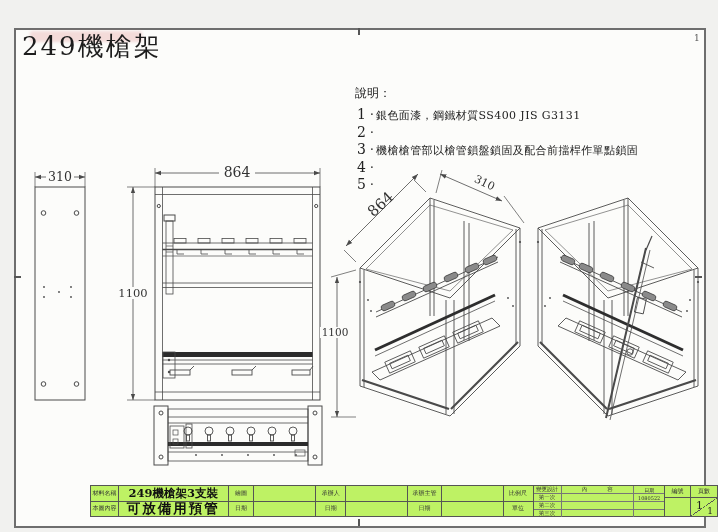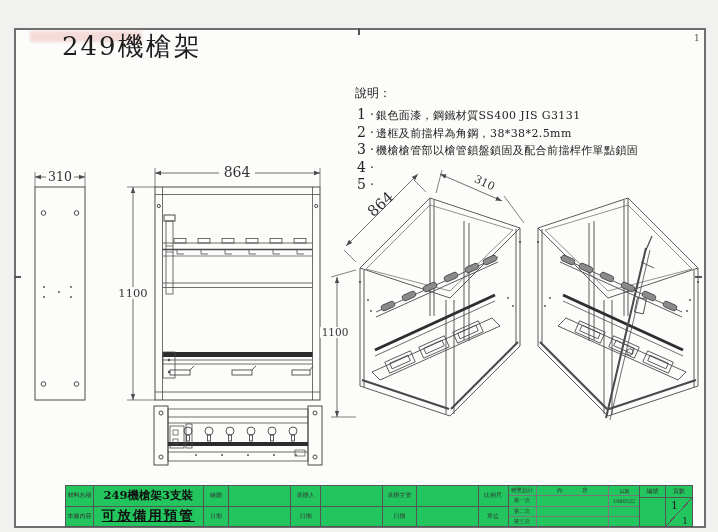--- a/index.html
+++ b/index.html
@@ -3,38 +3,38 @@
 <meta charset="utf-8">
 <style>
   html,body{margin:0;padding:0;}
   body{width:718px;height:532px;background:#f1f1ef;font-family:"DejaVu Serif","Liberation Serif",serif;color:#2a2a2a;overflow:hidden;}
   #page{position:relative;width:718px;height:532px;}
   .abs{position:absolute;}
   .frame{position:absolute;left:14px;top:28px;width:688px;height:496px;border:2px solid #6e6e6e;background:#fcfcfa;}
   .tick{position:absolute;background:#555;}
   .watermark{position:absolute;left:30px;top:31px;width:112px;height:11px;background:rgba(226,148,148,.32);border-radius:2px;filter:blur(1.5px);}
   .title-wrap{position:absolute;left:22px;top:30px;line-height:1.25;}
-  .title-l1{font-size:26px;letter-spacing:2px;color:#1d1d1d;margin-left:40px;}
+  .title-l1{font-size:26px;letter-spacing:2px;color:#1d1d1d;}
   .title-l2{font-size:23px;letter-spacing:7px;margin-left:24px;color:#1d1d1d;}
   .notes{position:absolute;left:355px;top:37px;width:348px;}
   .notes-h{font-size:12px;margin-bottom:4px;color:#222;margin-top:48px;}
   .note-line{display:flex;align-items:baseline;height:17.5px;}
   .note-num{font-size:14px;width:13px;text-align:center;color:#222;}
   .note-sep{font-size:12px;width:8px;text-align:center;color:#222;}
   .note-txt{font-size:11px;letter-spacing:.4px;color:#222;white-space:nowrap;}
   .zone{position:absolute;left:694px;top:33px;font-size:9px;color:#555;}
   
-  .tb{position:absolute;left:65px;top:485px;width:628px;height:42px;display:flex;background:#22c55e;border:1px solid #555;box-sizing:border-box;font-family:"DejaVu Serif","Liberation Serif",serif;}
+  .tb{position:absolute;left:90px;top:485px;width:628px;height:32px;display:flex;background:#bef264;border:1px solid #555;box-sizing:border-box;font-family:"DejaVu Serif","Liberation Serif",serif;}
   .tb-col{border-right:1px solid #555;box-sizing:border-box;display:flex;flex-direction:column;}
   .tb-col:last-child{border-right:none;}
   .tb-cell{flex:1;display:flex;align-items:center;justify-content:center;box-sizing:border-box;overflow:hidden;}
   .tb-cell.bb{border-bottom:1px solid #555;}
   .lbl{font-size:6px;color:#333;letter-spacing:0;}
   .val1{font-size:11.5px;font-weight:bold;color:#111;white-space:nowrap;}
-  .val2{font-size:13.5px;font-weight:bold;letter-spacing:2px;color:#111;white-space:nowrap;text-decoration:underline;}
+  .val2{font-size:13.5px;font-weight:bold;letter-spacing:2px;color:#111;white-space:nowrap;}
   .rev{display:flex;flex-direction:column;height:100%;}
   .rev-row{flex:1;display:flex;border-bottom:1px solid #777;box-sizing:border-box;}
   .rev-row:last-child{border-bottom:none;}
   .rev-c1{width:28px;border-right:1px solid #777;display:flex;align-items:center;justify-content:center;font-size:5.5px;color:#333;box-sizing:border-box;}
   .rev-c2{flex:1;border-right:1px solid #777;display:flex;align-items:center;justify-content:center;font-size:5.5px;color:#333;box-sizing:border-box;}
   .rev-c3{width:30px;display:flex;align-items:center;justify-content:center;font-size:5px;color:#333;box-sizing:border-box;}
   .spread{letter-spacing:20px;text-indent:20px;}
   .pagebox{position:relative;flex:1;}
   .pagebox .diag{position:absolute;inset:0;background:linear-gradient(to right bottom,transparent 48.8%,#555 48.8%,#555 51.2%,transparent 51.2%);}
   .pg-top{position:absolute;left:5px;top:1px;font-size:11px;color:#222;}
@@ -61,21 +61,20 @@
   <div class="notes">
     <div class="notes-h">說明：</div>
     <div class="note-line">
       <span class="note-num">1</span>
       <span class="note-sep">·</span>
       <span class="note-txt">銀色面漆，鋼鐵材質SS400 JIS G3131</span>
     </div>
     <div class="note-line">
       <span class="note-num">2</span>
       <span class="note-sep">·</span>
-      <span class="note-txt">邊框及前擋桿為角鋼，38*38*2.5mm</span>
     </div>
     <div class="note-line">
       <span class="note-num">3</span>
       <span class="note-sep">·</span>
       <span class="note-txt">機槍槍管部以槍管鎖盤鎖固及配合前擋桿作單點鎖固</span>
     </div>
     <div class="note-line">
       <span class="note-num">4</span>
       <span class="note-sep">·</span>
     </div>

